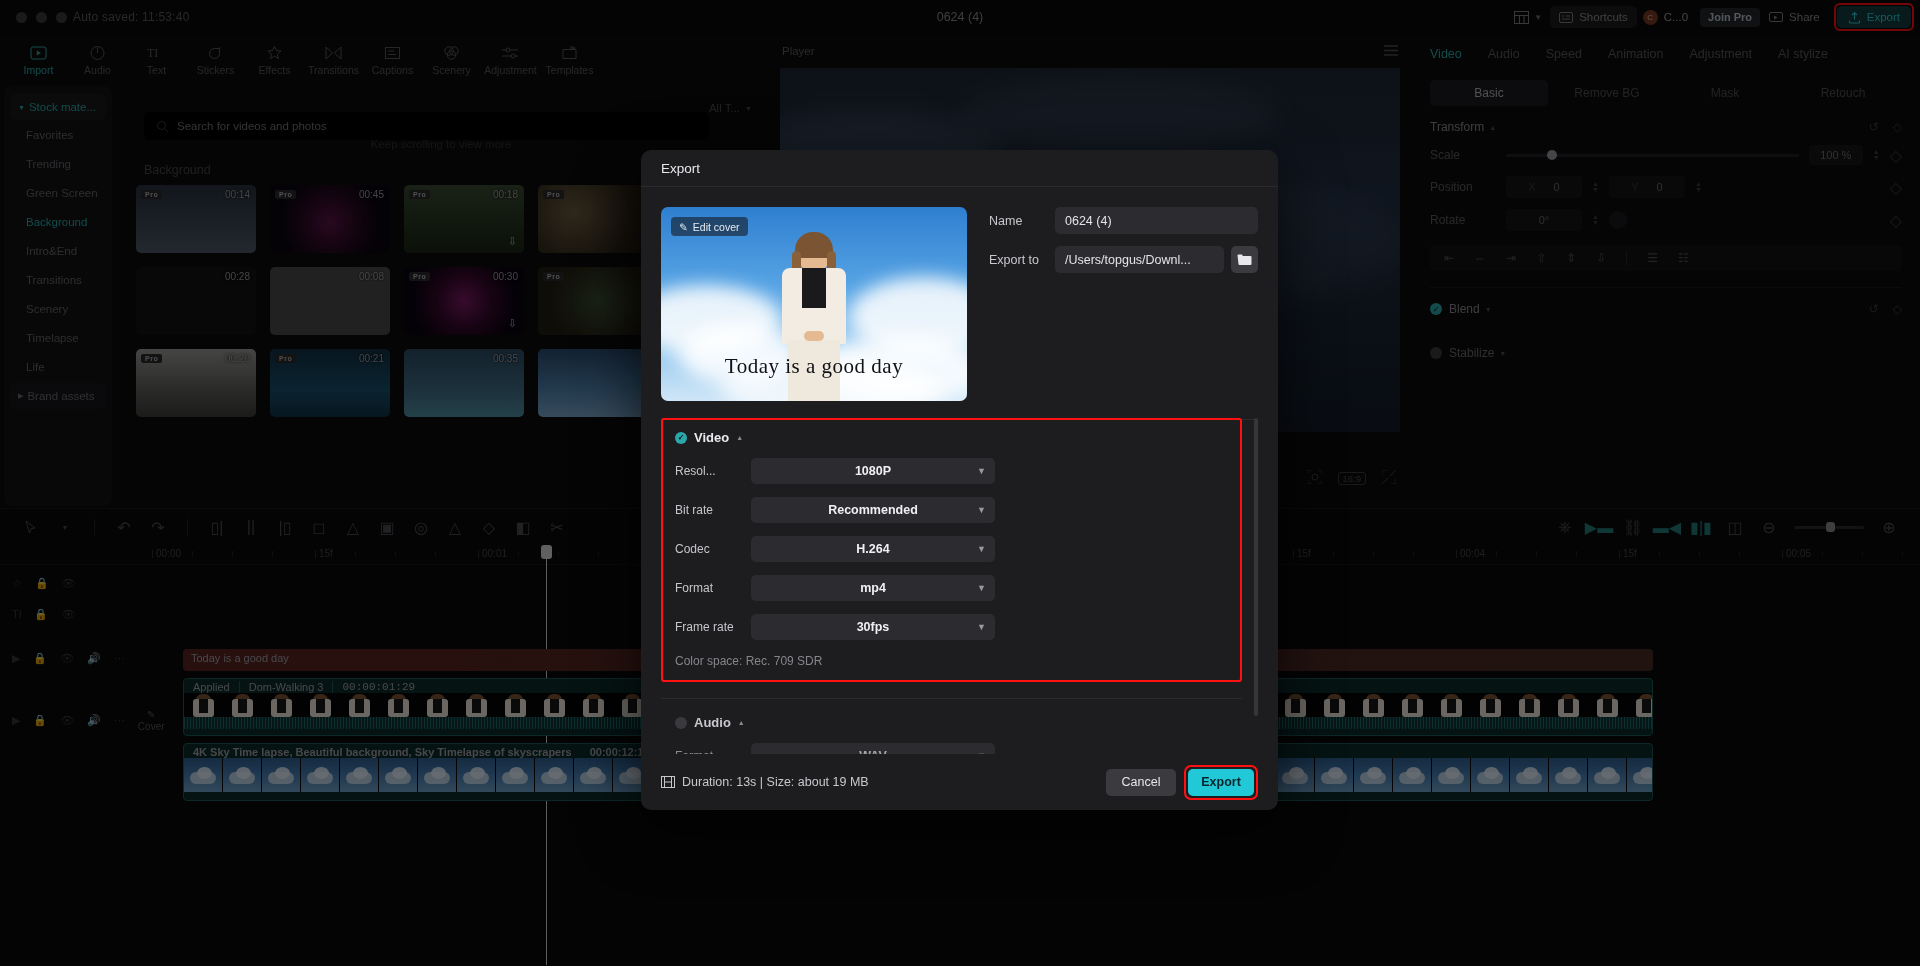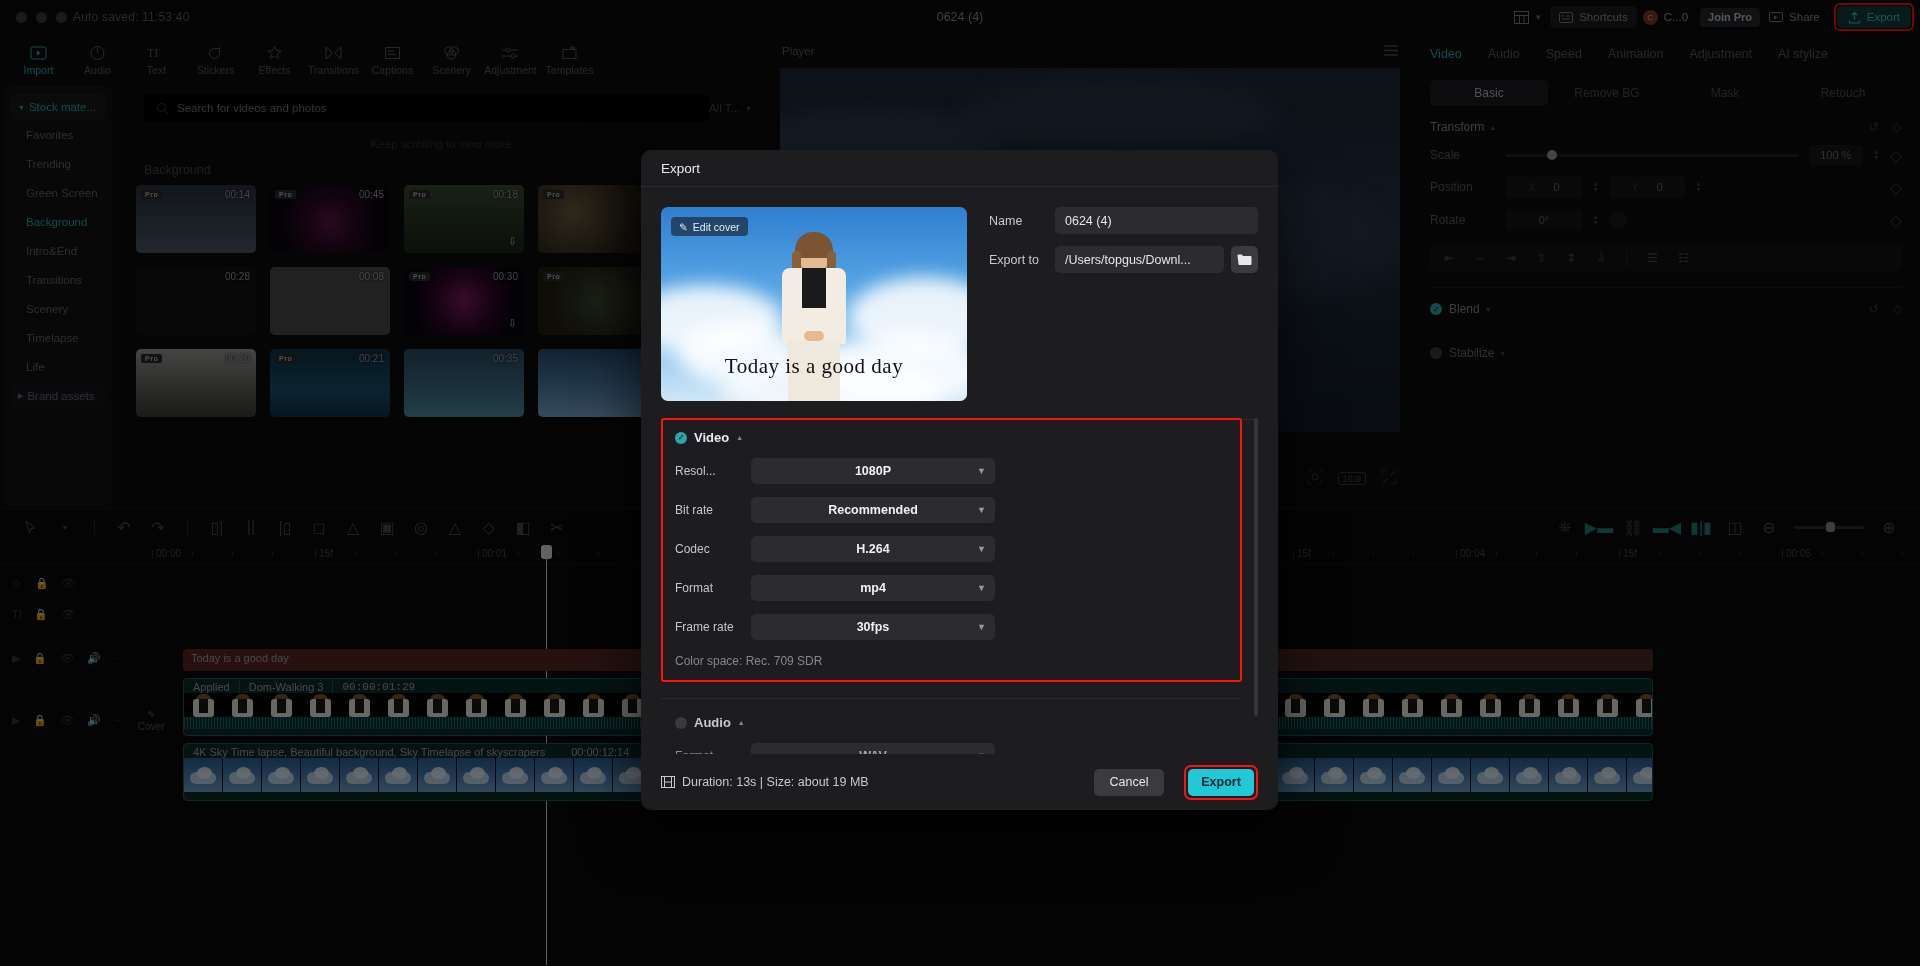--- a/index.html
+++ b/index.html
@@ -97,21 +97,21 @@
   }
   .caret { font-size:7px; color:#2aa7a9; }
   .caret.grey { color:#6a6a6e; }
 
   
   .browser {
     position:absolute; left:116px; top:86px; width:650px; height:420px;
     background:#0d0d0f;
   }
   .searchbar {
-    position:absolute; left:28px; top:8px; width:565px; height:28px;
+    position:absolute; left:28px; top:26px; width:565px; height:28px;
     background:#000; border-radius:6px;
     display:flex; align-items:center; gap:8px; padding-left:12px;
     color:#3c3c40; font-size:11.5px;
   }
   .alltype {
     position:absolute; right:14px; top:8px; height:28px;
     display:flex; align-items:center; gap:5px; color:#4a4a4e; font-size:11.5px;
   }
   .scrollhint {
     position:absolute; left:0; right:0; top:52px; text-align:center;
@@ -315,21 +315,21 @@
   .grpsep { height:1px; background:#2a2a2e; margin:16px 16px 0 0; }
   .scroll-t {
     position:absolute; right:0px; top:0px; width:4px; height:298px;
     background:#35353a; border-radius:2px;
   }
   .dlg-foot {
     position:absolute; left:0; bottom:0; width:637px; height:56px;
     display:flex; align-items:center; padding:0 20px;
   }
   .dur { display:flex; align-items:center; gap:7px; font-size:12.5px; color:#c8c8cc; }
-  .foot-btns { margin-left:auto; display:flex; align-items:center; gap:12px; }
+  .foot-btns { margin-left:auto; display:flex; align-items:center; gap:0px; }
   .cancel {
     width:70px; height:27px; border-radius:5px; background:#3a3a3f;
     display:flex; align-items:center; justify-content:center;
     font-size:12.5px; color:#e6e6ea;
   }
   .okwrap { border:2.5px solid #ff1111; border-radius:7px; padding:2px; margin-left:8px; }
   .ok {
     width:66px; height:27px; border-radius:5px; background:#21c8d8;
     display:flex; align-items:center; justify-content:center;
     font-size:12.5px; font-weight:bold; color:#06262c;
@@ -1014,21 +1014,21 @@
           <div style="width: 39px; height: 100%; background: rgb(6, 6, 8); position: relative; flex: 0 0 auto; overflow: hidden;">
             <div style="position:absolute;left:12px;top:1px;width:15px;height:6px;background:#7b5434;border-radius:6px 6px 0 0"></div>
             <div style="position:absolute;left:9px;top:6px;width:21px;height:18px;background:#ece5d9;border-radius:3px"></div>
             <div style="position:absolute;left:15px;top:6px;width:9px;height:14px;background:#17171a"></div>
           </div>
         </div>
       <div class="wave"></div>
     </div>
 
     <div class="clip" style="left:183px; top:234px; width:1470px; height:58px; background:#0c2a2b; border:1px solid #1c5a58;">
-      <div class="clip-lbl" style="display:flex;gap:8px;align-items:center;padding:2px 0 0 0;">
+      <div class="clip-lbl" style="display:flex;gap:0;align-items:center;padding:2px 0 0 0;font-weight:bold;">
         <span style="padding:0 9px;">4K Sky Time lapse, Beautiful background, Sky Timelapse of skyscrapers</span>
         <span style="padding:0 9px;">00:00:12:14</span>
       </div>
       <div class="strip" id="bstrip" style="height:34px;">
           <div style="width: 39px; height: 100%; flex: 0 0 auto; position: relative; overflow: hidden; background: linear-gradient(rgb(45, 95, 146), rgb(75, 130, 181) 55%, rgb(111, 160, 201)); border-right: 1px solid rgb(10, 10, 12);">
             <div style="position:absolute;left:6px;top:14px;width:26px;height:12px;border-radius:7px;background:#cfe0ef;opacity:.85"></div>
             <div style="position:absolute;left:13px;top:9px;width:15px;height:12px;border-radius:50%;background:#e2edf7;opacity:.9"></div>
           </div>
           <div style="width: 39px; height: 100%; flex: 0 0 auto; position: relative; overflow: hidden; background: linear-gradient(rgb(45, 95, 146), rgb(75, 130, 181) 55%, rgb(111, 160, 201)); border-right: 1px solid rgb(10, 10, 12);">
             <div style="position:absolute;left:6px;top:14px;width:26px;height:12px;border-radius:7px;background:#cfe0ef;opacity:.85"></div>

